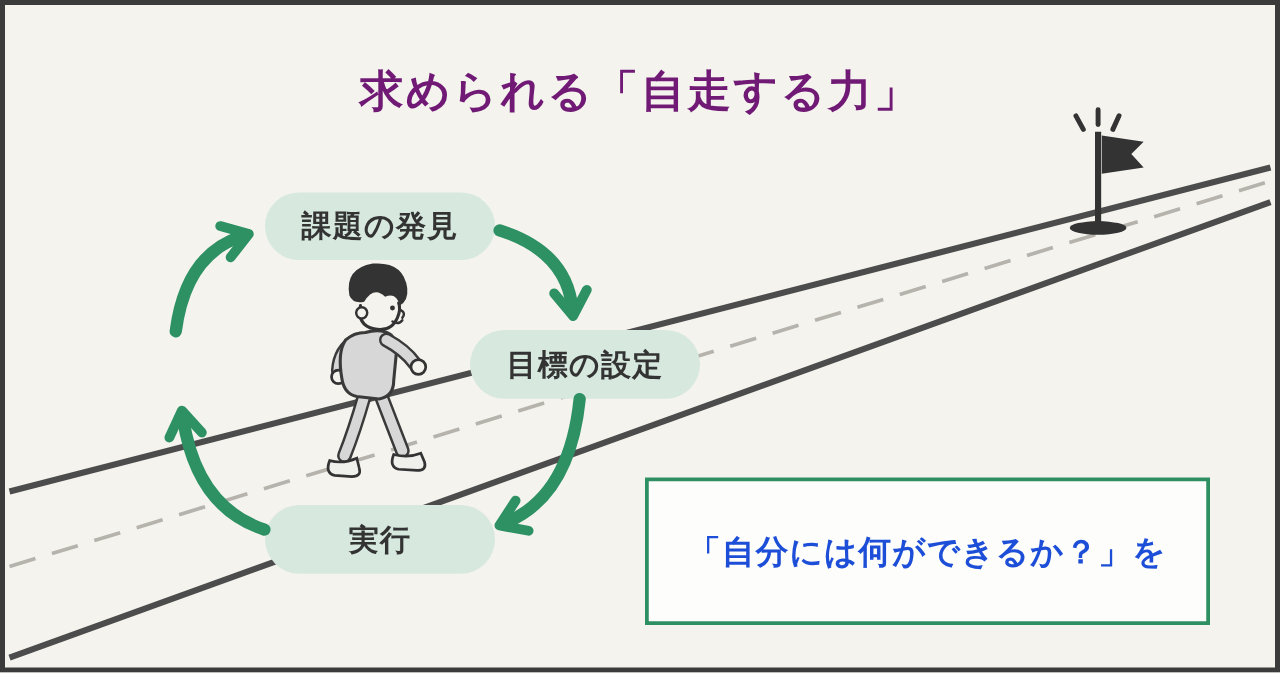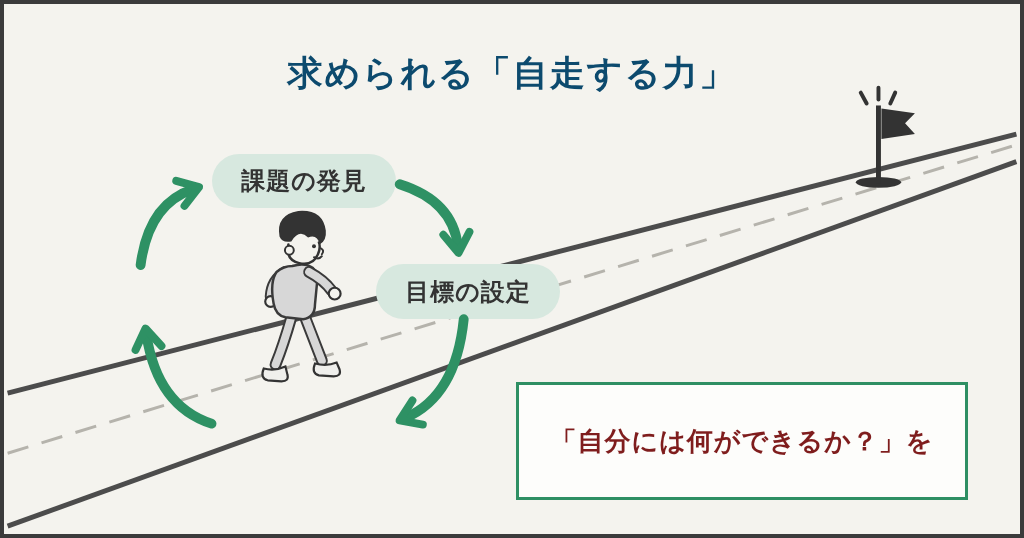--- a/index.html
+++ b/index.html
@@ -5,36 +5,36 @@
   html,body{margin:0;padding:0;background:#e8e8e4;}
   .frame{
     position:relative;width:1024px;height:538px;box-sizing:border-box;
     background:#f4f3ee;border:4px solid #3b3b3b;overflow:hidden;
     font-family:"Liberation Sans",sans-serif;
   }
   .layer{position:absolute;left:0;top:0;width:100%;height:100%;}
   .arrows{pointer-events:none;}
   .title{
     position:absolute;top:46px;left:0;right:0;text-align:center;
-    font-size:35px;font-weight:bold;color:#0c4a6e;letter-spacing:2px;
+    font-size:35px;font-weight:bold;color:#701a75;letter-spacing:2px;
   }
   .pill{
     position:absolute;background:#d7e8df;border-radius:28px;
     display:flex;align-items:center;justify-content:center;
     font-size:24px;font-weight:bold;color:#333333;letter-spacing:1px;
   }
   .pill-discover{left:208px;top:150px;width:184px;height:54px;}
   .pill-goal{left:372px;top:260px;width:184px;height:55px;}
   .pill-improve{left:48px;top:260px;width:184px;height:55px;}
   .pill-execute{left:208px;top:400px;width:184px;height:55px;}
   .callout{
     position:absolute;left:512px;top:378px;width:452px;height:118px;
     box-sizing:border-box;background:#fdfdfb;border:3px solid #2e8f63;
     display:flex;flex-direction:column;justify-content:center;
-    text-align:center;font-size:26px;font-weight:bold;color:#7f1d1d;
+    text-align:center;font-size:26px;font-weight:bold;color:#1d4ed8;
     line-height:1.65;letter-spacing:1px;
   }
 </style>
 </head>
 <body>
 
 <div class="frame">
 
   <svg class="layer" viewBox="0 0 1024 538">
 
@@ -85,20 +85,23 @@
   </svg>
 
   <div class="title">求められる「自走する力」</div>
 
   <div class="pill pill-discover">
     <span>課題の発見</span>
   </div>
   <div class="pill pill-goal">
     <span>目標の設定</span>
   </div>
+  <div class="pill pill-execute">
+    <span>実行</span>
+  </div>
 
   <div class="callout">
     <span>「自分には何ができるか？」を</span>
   </div>
 
   <svg class="layer arrows" viewBox="0 0 1024 538">
     <defs>
       <marker id="ah" viewBox="0 0 12 12" refX="6" refY="6" markerWidth="4" markerHeight="4" orient="auto-start-reverse" markerUnits="strokeWidth">
         <path d="M2 2 L8 6 L2 10" fill="none" stroke="#2e9164" stroke-width="2.4" stroke-linecap="round" stroke-linejoin="round"></path>
       </marker>

